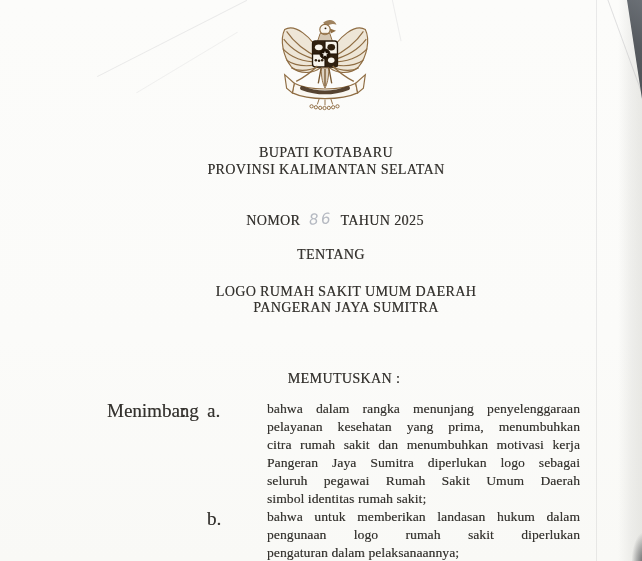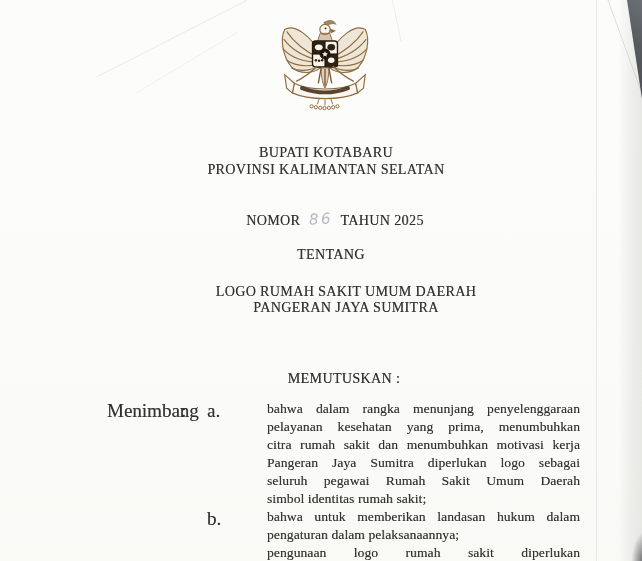--- a/index.html
+++ b/index.html
@@ -155,17 +155,17 @@
   <div class="blabel" id="marker-b">b.</div>
 
   <div class="consider-lines">
     <span class="cline">bahwa dalam rangka menunjang penyelenggaraan</span>
     <span class="cline">pelayanan kesehatan yang prima, menumbuhkan</span>
     <span class="cline">citra rumah sakit dan menumbuhkan motivasi kerja</span>
     <span class="cline">Pangeran Jaya Sumitra diperlukan logo sebagai</span>
     <span class="cline">seluruh pegawai Rumah Sakit Umum Daerah</span>
     <span class="cline endline">simbol identitas rumah sakit;</span>
     <span class="cline">bahwa untuk memberikan landasan hukum dalam</span>
+    <span class="cline">pengunaan logo rumah sakit diperlukan</span>
     <span class="cline endline">pengaturan dalam pelaksanaannya;</span>
-    <span class="cline">pengunaan logo rumah sakit diperlukan</span>
   </div>
 
 </div>
 
 </body></html>

